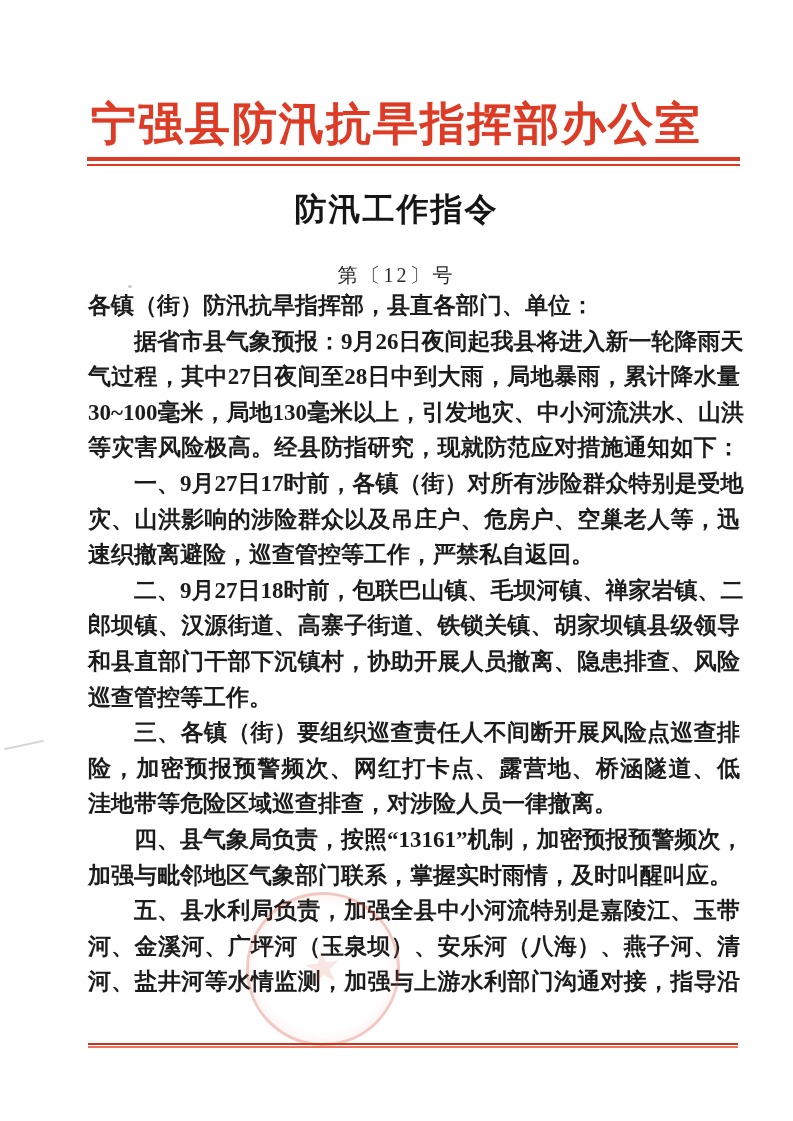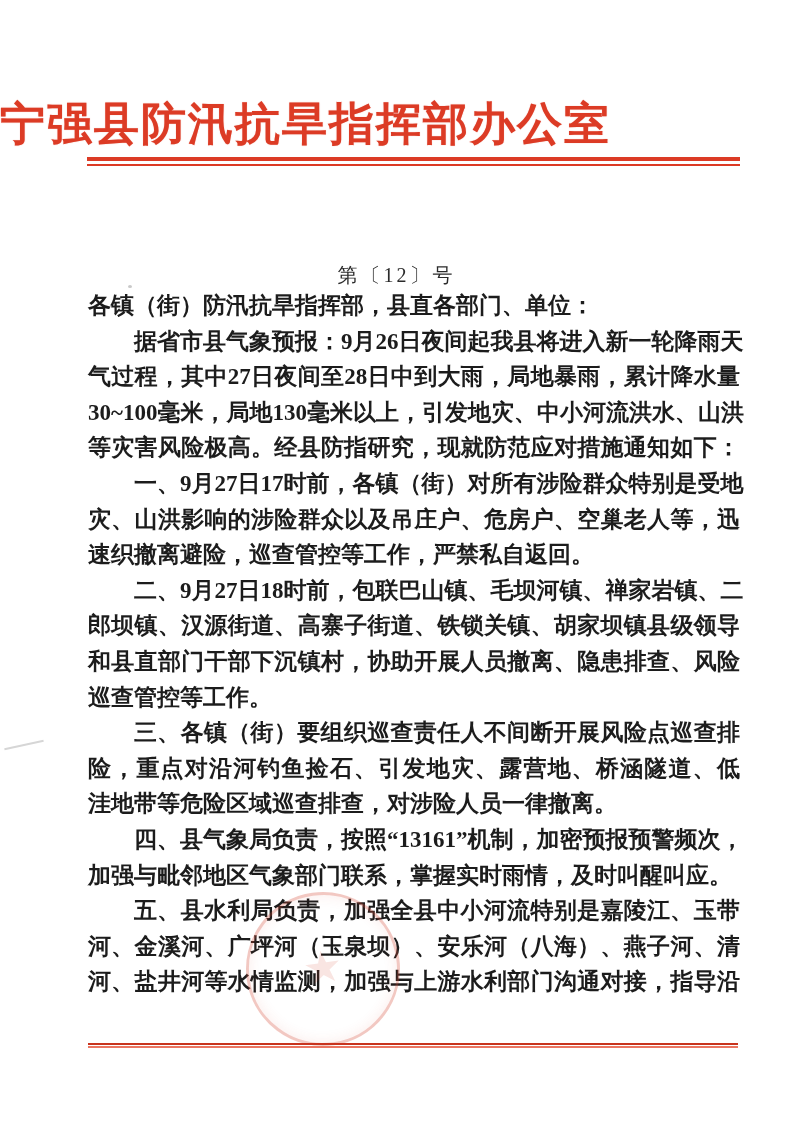--- a/index.html
+++ b/index.html
@@ -16,21 +16,21 @@
     background: #ffffff;
     overflow: hidden;
     color: #1a1a1a;
   }
   
   .issuer {
     position: absolute;
     top: 94px;
     left: 0;
     width: 100%;
-    text-align: left;
+    text-align: center;
     font-size: 45px;
     font-weight: 900;
     letter-spacing: 2px;
     color: var(--red, #dc3b25);
     white-space: nowrap;
     text-shadow: 0 0 1px rgba(220,59,37,0.45);
   }
   .head-rule {
     position: absolute;
     top: 157px;
@@ -139,39 +139,40 @@
 </style>
 </head>
 <body>
 
 <div class="page">
 
   <div class="issuer">宁强县防汛抗旱指挥部办公室</div>
 
   <div class="head-rule"></div>
 
+  <div class="doc-title">防汛工作指令</div>
 
   <div class="doc-number">第〔12〕号</div>
 
   <div class="body-text">
 
   <div class="bline end">各镇（街）防汛抗旱指挥部，县直各部门、单位：</div>
       <div class="bline indent">据省市县气象预报：9月26日夜间起我县将进入新一轮降雨天</div>
       <div class="bline">气过程，其中27日夜间至28日中到大雨，局地暴雨，累计降水量</div>
       <div class="bline">30~100毫米，局地130毫米以上，引发地灾、中小河流洪水、山洪</div>
       <div class="bline">等灾害风险极高。经县防指研究，现就防范应对措施通知如下：</div>
       <div class="bline indent">一、9月27日17时前，各镇（街）对所有涉险群众特别是受地</div>
       <div class="bline">灾、山洪影响的涉险群众以及吊庄户、危房户、空巢老人等，迅</div>
       <div class="bline end">速织撤离避险，巡查管控等工作，严禁私自返回。</div>
       <div class="bline indent">二、9月27日18时前，包联巴山镇、毛坝河镇、禅家岩镇、二</div>
       <div class="bline">郎坝镇、汉源街道、高寨子街道、铁锁关镇、胡家坝镇县级领导</div>
       <div class="bline">和县直部门干部下沉镇村，协助开展人员撤离、隐患排查、风险</div>
       <div class="bline end">巡查管控等工作。</div>
       <div class="bline indent">三、各镇（街）要组织巡查责任人不间断开展风险点巡查排</div>
-      <div class="bline">险，重点对沿河钓鱼捡石、引发地灾、露营地、桥涵隧道、低</div>
+      <div class="bline">险，加密预报预警频次、网红打卡点、露营地、桥涵隧道、低</div>
       <div class="bline end">洼地带等危险区域巡查排查，对涉险人员一律撤离。</div>
       <div class="bline indent">四、县气象局负责，按照“13161”机制，加密预报预警频次，</div>
       <div class="bline end">加强与毗邻地区气象部门联系，掌握实时雨情，及时叫醒叫应。</div>
       <div class="bline indent">五、县水利局负责，加强全县中小河流特别是嘉陵江、玉带</div>
       <div class="bline">河、金溪河、广坪河（玉泉坝）、安乐河（八海）、燕子河、清</div>
       <div class="bline">河、盐井河等水情监测，加强与上游水利部门沟通对接，指导沿</div>
     </div>
 
   <div class="seal">
     <span class="star">★</span>

